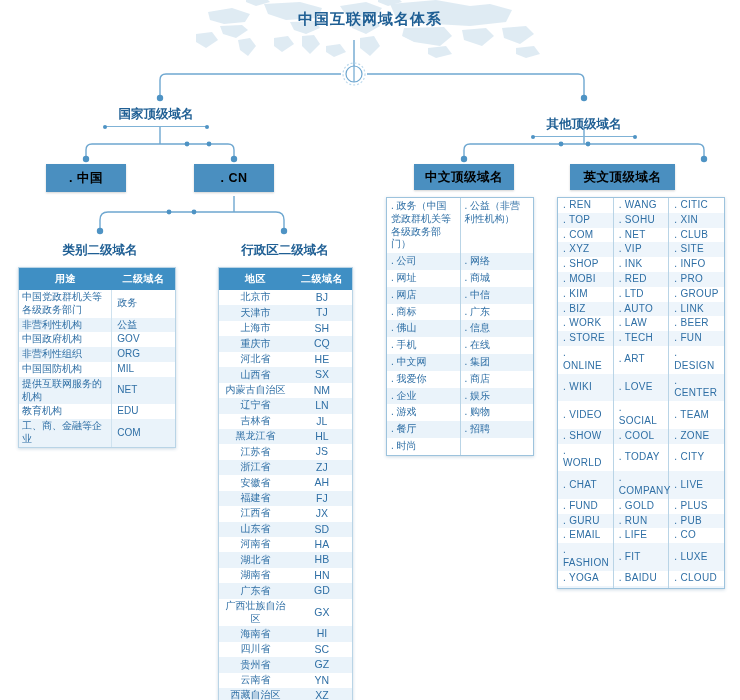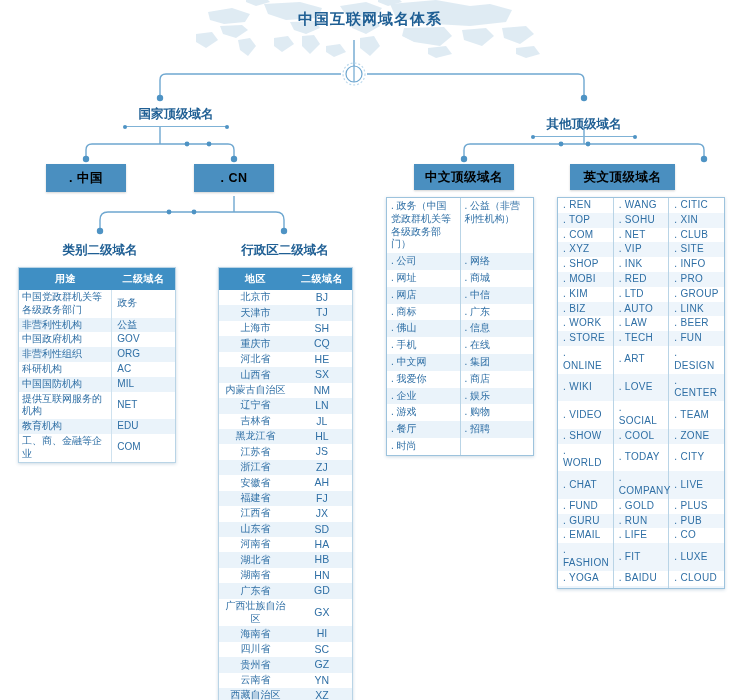--- a/index.html
+++ b/index.html
@@ -169,21 +169,21 @@
       <circle cx="588" cy="144" r="2.4"></circle>
     </g>
 
     <g>
       <circle cx="354" cy="74" r="8" fill="#ffffff" stroke="#6ea7d0" stroke-width="1.2"></circle>
       <circle cx="354" cy="74" r="11" fill="none" stroke="#bcd9ec" stroke-width="1.2" stroke-dasharray="2 2"></circle>
       <path d="M354 66 L354 82" stroke="#6ea7d0" stroke-width="1.2"></path>
     </g>
   </svg>
 
-  <div class="node-plain" style="left:124px;top:106px;width:104px;">
+  <div class="node-plain" style="left:104px;top:106px;width:104px;">
     <span>国家顶级域名</span>
     <div class="ul"></div>
   </div>
 
   <div class="node-plain" style="left:532px;top:116px;width:104px;">
     <span>其他顶级域名</span>
     <div class="ul"></div>
   </div>
 
   <div class="node-box" style="left:46px;top:164px;width:80px;height:28px;">
@@ -224,24 +224,20 @@
           </tr>
         <tr>
             <td class="c-use">中国政府机构</td>
             <td class="c-dom">GOV</td>
           </tr>
         <tr>
             <td class="c-use">非营利性组织</td>
             <td class="c-dom">ORG</td>
           </tr>
         <tr>
-            <td class="c-use">科研机构</td>
-            <td class="c-dom">AC</td>
-          </tr>
-        <tr>
             <td class="c-use">中国国防机构</td>
             <td class="c-dom">MIL</td>
           </tr>
         <tr>
             <td class="c-use">提供互联网服务的机构</td>
             <td class="c-dom">NET</td>
           </tr>
         <tr>
             <td class="c-use">教育机构</td>
             <td class="c-dom">EDU</td>

